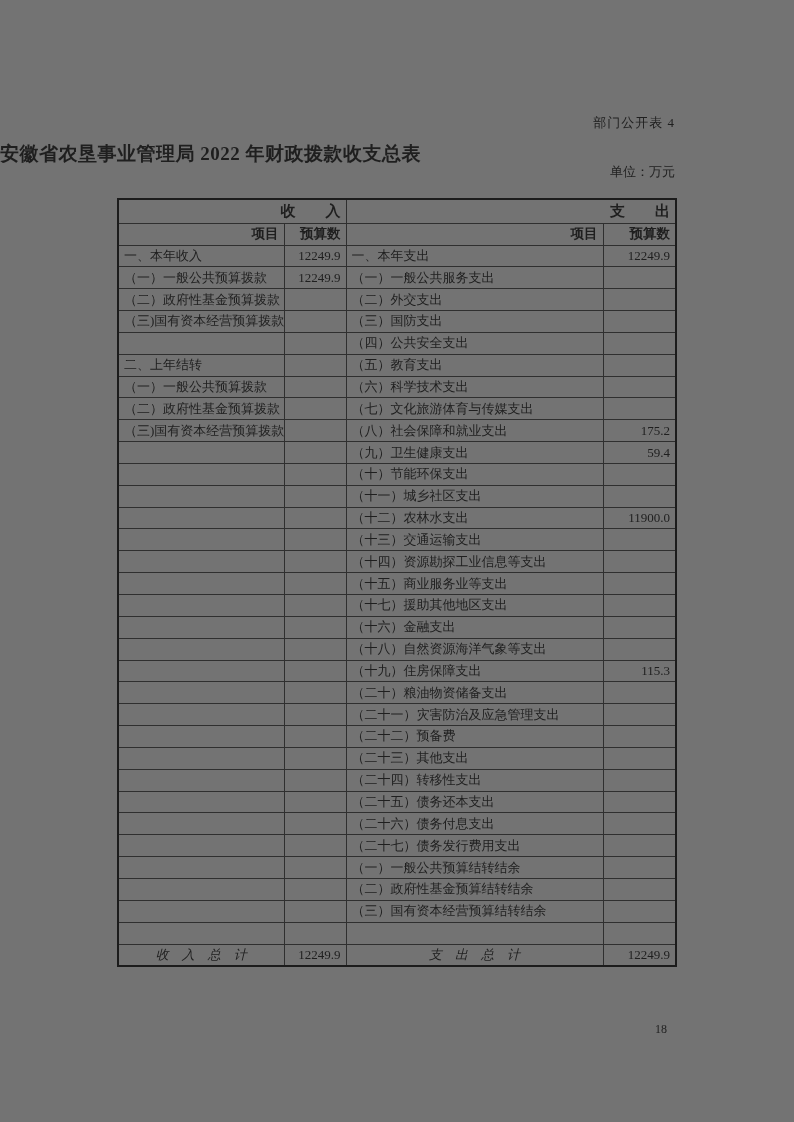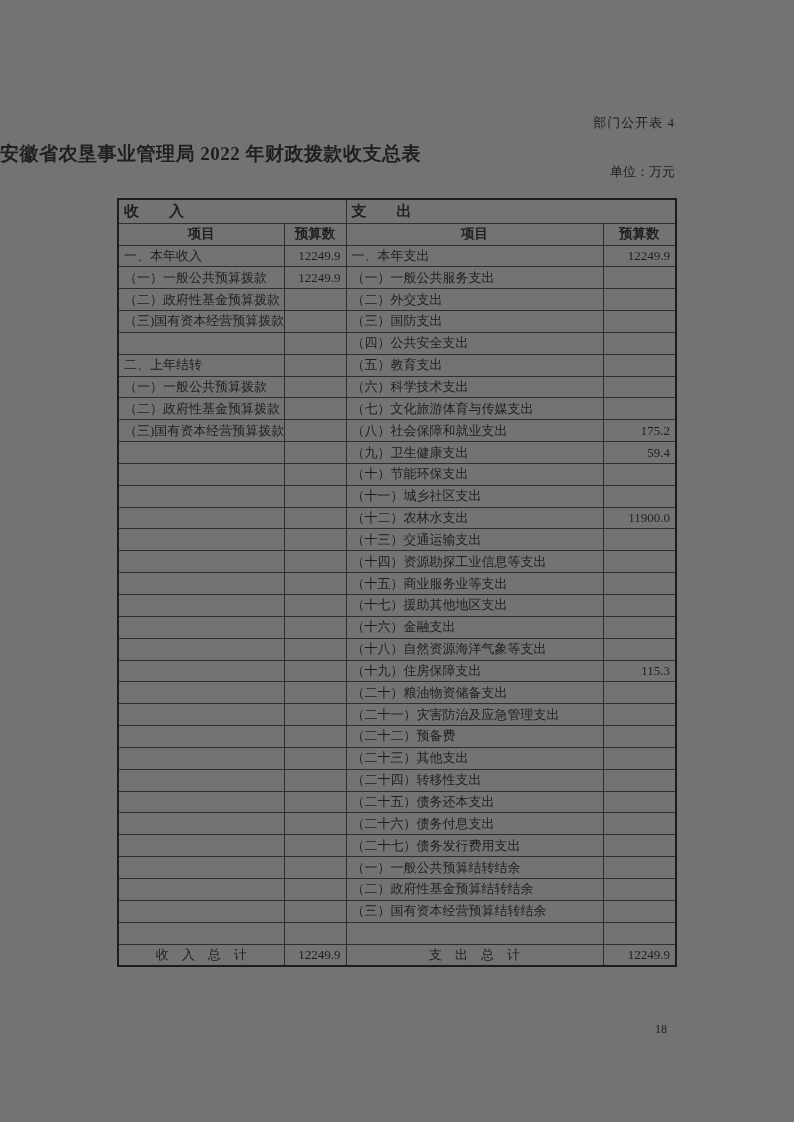--- a/index.html
+++ b/index.html
@@ -58,34 +58,34 @@
     padding: 0 5px;
     white-space: nowrap;
     overflow: hidden;
     font-weight: normal;
   }
   table.budget { border: 2px solid #1c1c1c; }
   tr.section-header-row { height: 24px; }
   tr.section-header-row th {
     font-weight: bold;
     font-size: 15px;
-    text-align: left;
+    text-align: right;
     font-family: Liberation Mono, monospace;
   }
   tr.col-header-row { height: 22px; }
   tr.col-header-row th {
     font-weight: bold;
     font-size: 13.5px;
-    text-align: center;
+    text-align: right;
   }
   tr.data-row { height: 21.85px; }
   td.item  { text-align: left; }
   td.value { text-align: right; }
   tr.total-row { height: 21.85px; }
-  tr.total-row td.item { text-align: center; }
+  tr.total-row td.item { text-align: center; font-style: italic; }
   .page-number {
     position: absolute;
     top: 1022px;
     left: 655px;
     width: 30px;
     font-size: 12px;
   }
 </style>
 </head>
 <body>

